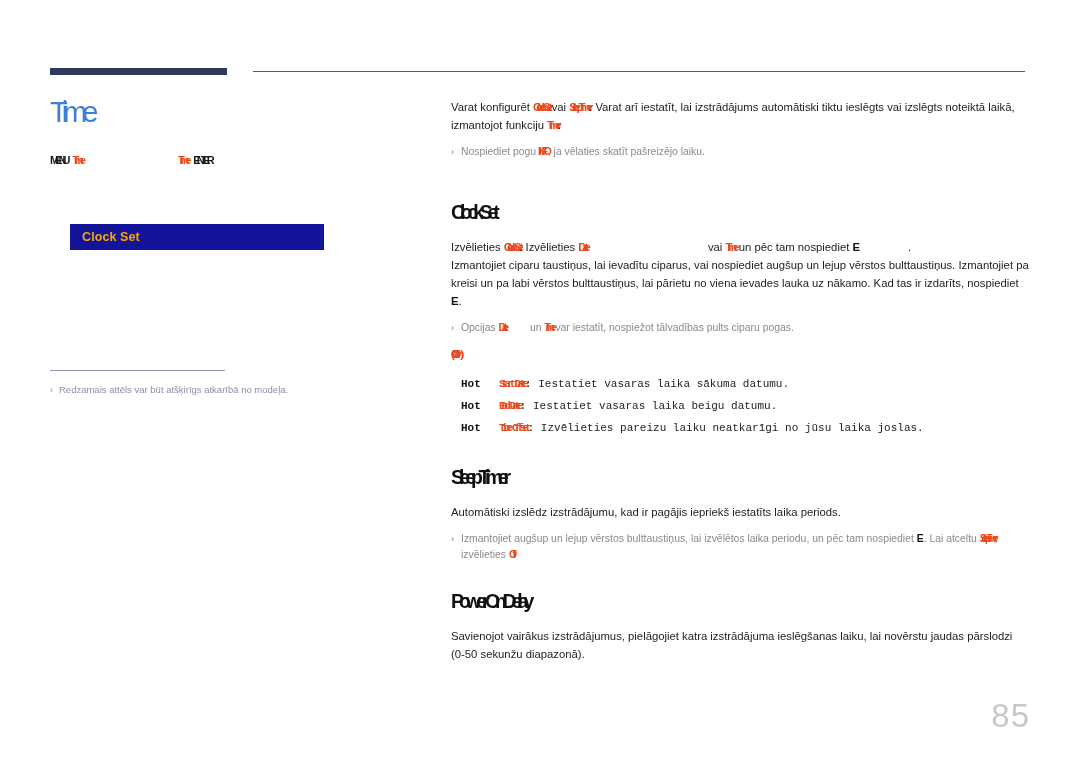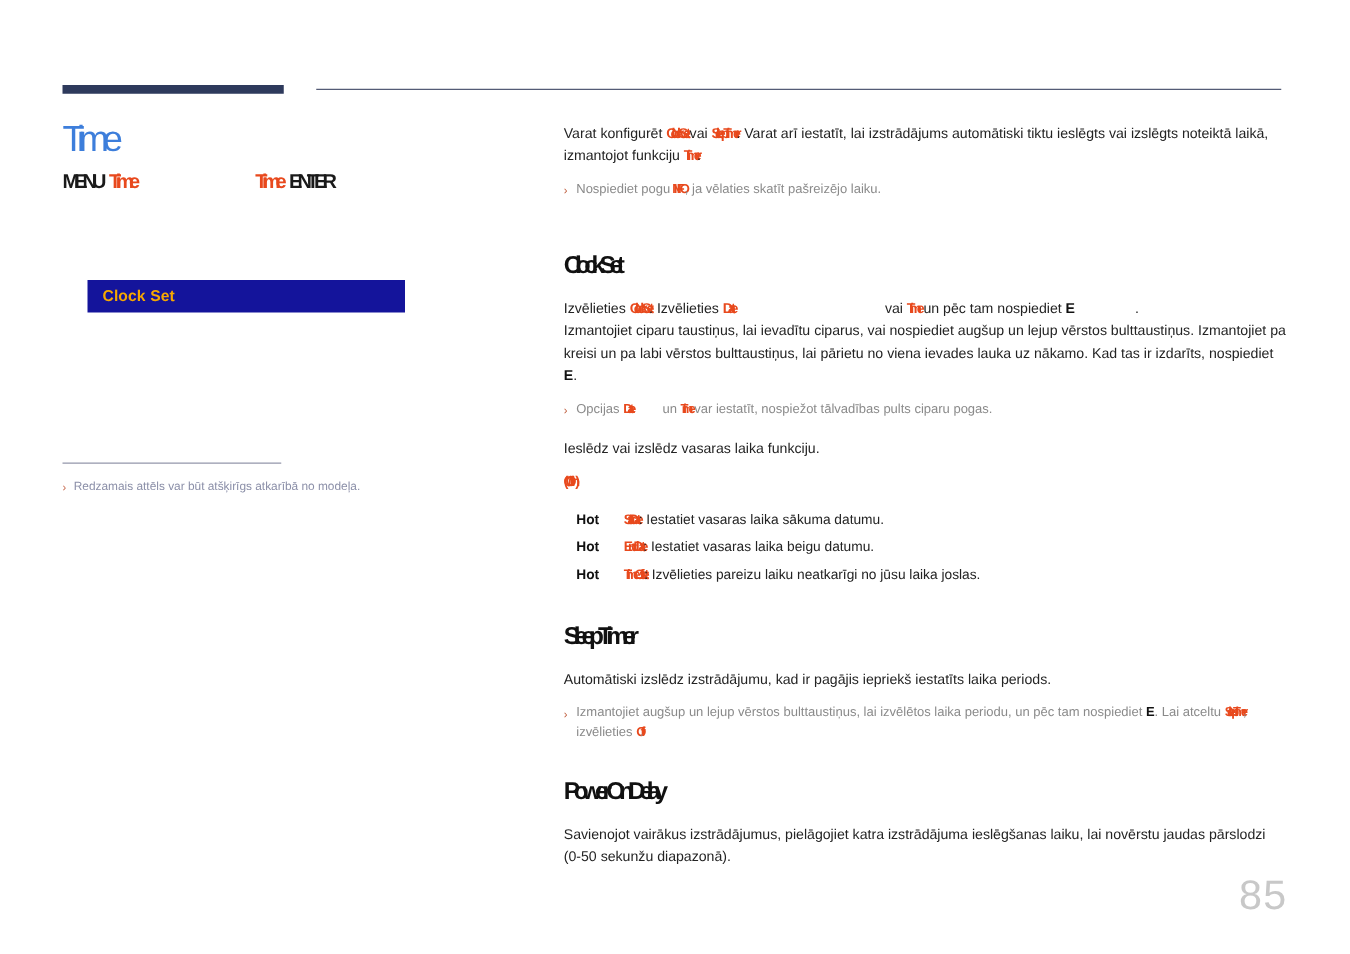--- a/index.html
+++ b/index.html
@@ -46,22 +46,22 @@
     font-weight: 400;
     letter-spacing: -0.5px;
     white-space: nowrap;
     height: 36px;
   }
   
   .squash { display: inline-block; letter-spacing: -5px; }
   .squash2 { display: inline-block; letter-spacing: -4px; }
 
   .breadcrumb {
-    margin-top: 8px;
-    font-size: 16px;
+    margin-top: 22px;
+    font-size: 11px;
     line-height: 14px;
     color: #1a1a1a;
     font-weight: bold;
     white-space: nowrap;
   }
   .bc-menu { color: #1a1a1a; }
   .bc-red  { color: #e8491d; }
   .bc-gap  { display: inline-block; width: 96px; }
   .bc-gap2 { display: inline-block; width: 6px; }
 
@@ -157,21 +157,21 @@
 
   .opts {
     font-size: 11.3px;
     line-height: 18px;
     color: #e8491d;
     font-weight: bold;
     margin: 9px 0 0 0;
     white-space: nowrap;
   }
 
-  .sub-rows { margin-top: 10px; }
+  .sub-rows { margin-top: 10px; font-family: Liberation Mono, monospace; }
   .sub-row {
     display: flex;
     font-size: 11px;
     line-height: 22px;
     color: #232323;
     padding-left: 10px;
   }
   .sub-row .hot {
     color: #111111;
     font-weight: bold;
@@ -233,21 +233,20 @@
     <p class="body"><span>Izvēlieties </span><span class="kw squash2">Clock Set</span><span>. Izvēlieties </span><span class="kw squash2">Date</span><span class="gapspace"></span><span> vai </span><span class="kw squash2">Time</span><span> un pēc tam nospiediet </span><span class="kb">E</span><span class="gapspace-sm"></span><span>.</span></p>
 
     <p class="body tight"><span>Izmantojiet ciparu taustiņus, lai ievadītu ciparus, vai nospiediet augšup un lejup vērstos bulttaustiņus. Izmantojiet pa kreisi un pa labi vērstos bulttaustiņus, lai pārietu no viena ievades lauka uz nākamo. Kad tas ir izdarīts, nospiediet </span><span class="kb">E</span><span>.</span></p>
 
     <div class="bullet-row">
       <span class="chev">›</span>
       <span class="btxt"><span>Opcijas </span><span class="kw squash2">Date</span><span class="gapspace-xs"></span><span> un </span><span class="kw squash2">Time</span><span> var iestatīt, nospiežot tālvadības pults ciparu pogas.</span></span>
     </div>
 
 
-    <p class="body">Ieslēdz vai izslēdz vasaras laika funkciju.</p>
 
     <p class="opts"><span class="squash2">(Off / On)</span></p>
 
     <div class="sub-rows">
       <div class="sub-row">
         <span class="hot">Hot</span>
         <span class="sdesc"><span class="kw squash2">Start Date</span><span>: Iestatiet vasaras laika sākuma datumu.</span></span>
       </div>
       <div class="sub-row">
         <span class="hot">Hot</span>

